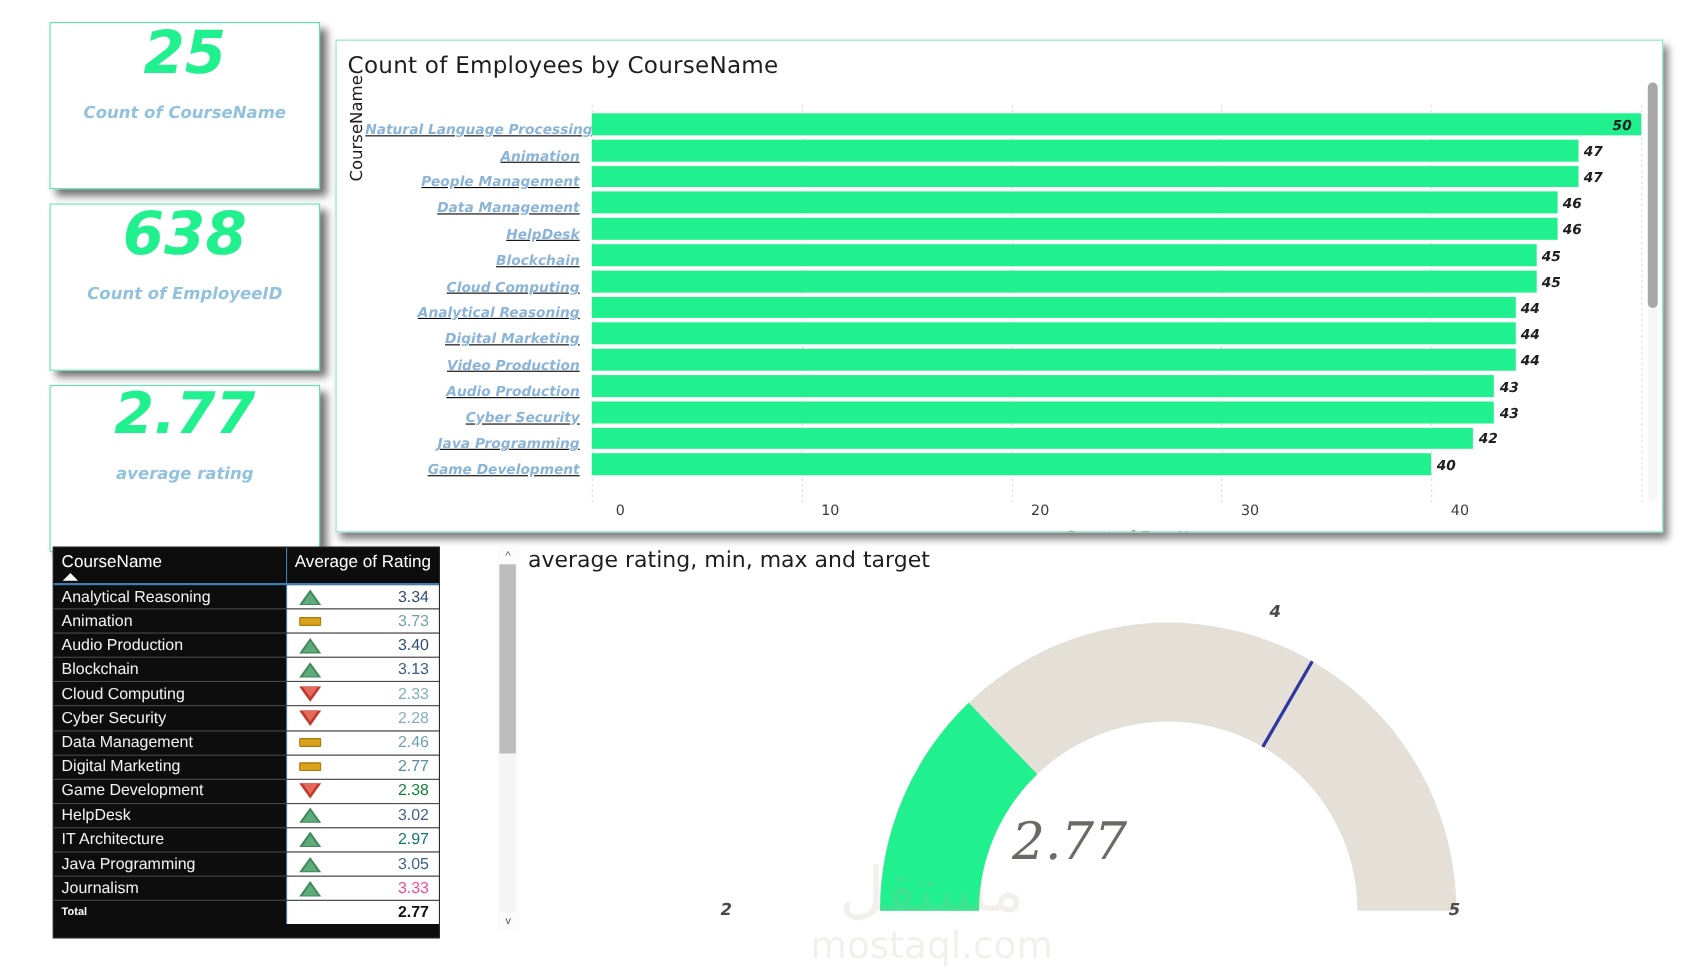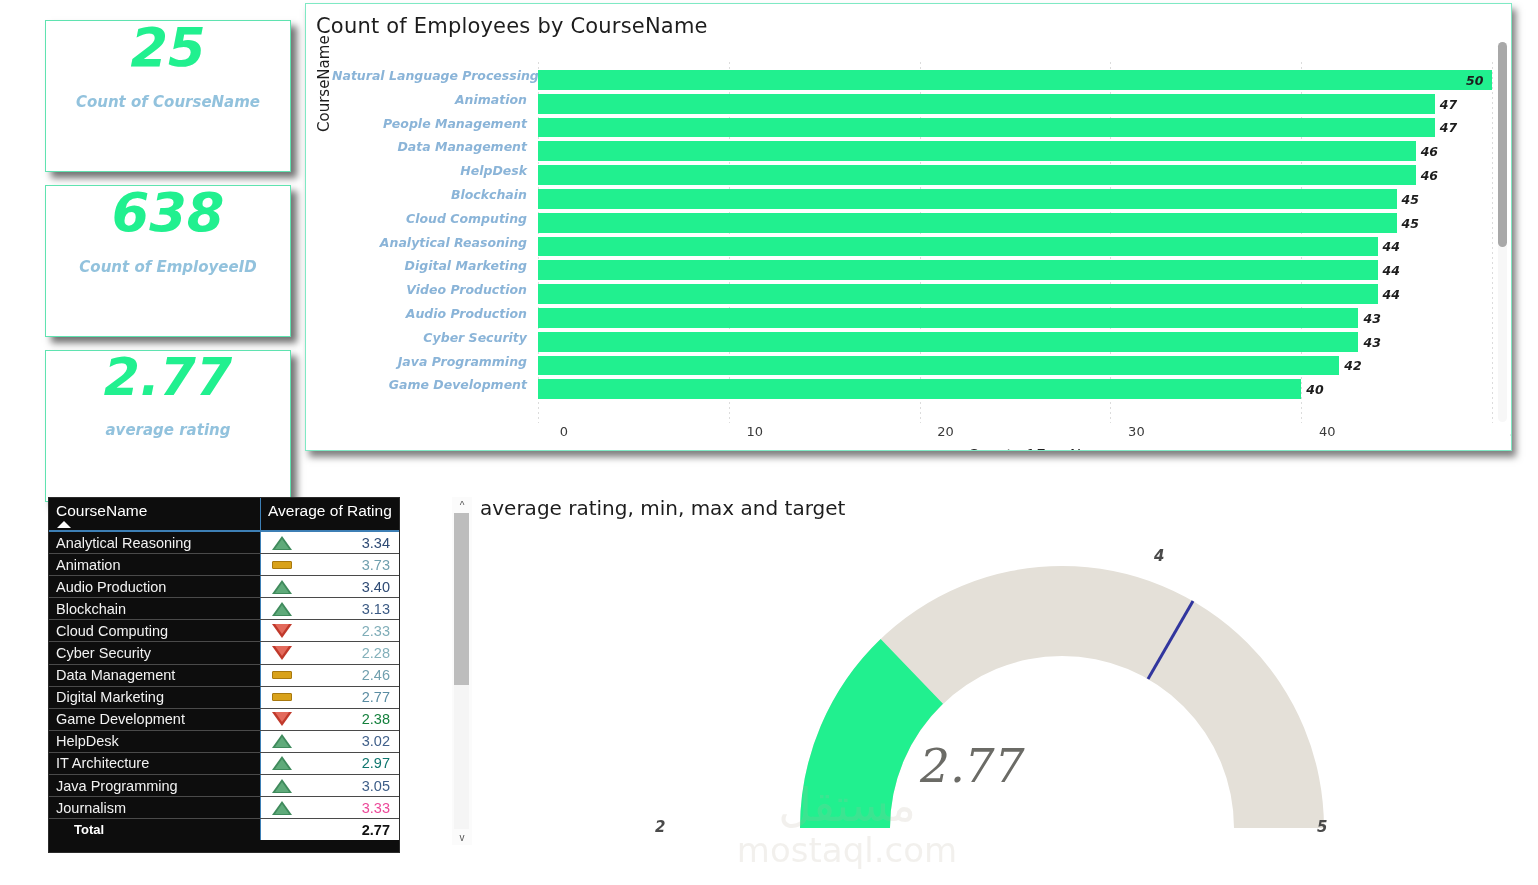--- a/index.html
+++ b/index.html
@@ -36,41 +36,41 @@
   .kpi-label {
     font-family: "DejaVu Sans", sans-serif;
     font-style: italic; font-weight: bold;
     font-size: 15px;
     color: #92c2dd;
     margin-top: 18px;
   }
 
   
   .barpanel {
-    position: absolute; left: 305px; top: 3px;
+    position: absolute; left: 305px; top: 36px;
     width: 1207px; height: 448px;
     background: #ffffff;
     border: 1.2px solid #7fe9c4;
     box-shadow: 4px 6px 7px rgba(0,0,0,0.5);
     overflow: hidden;
   }
   .bar-title {
     position: absolute; left: 10px; top: 10px;
     font-family: "DejaVu Sans", sans-serif;
     font-size: 21px; color: #1d1d1d; letter-spacing: .2px;
   }
   .plotwrap { position: absolute; left: 0; top: 58px; width: 1188px; height: 355px; }
   .ylabel-axis {
     position: absolute; left: 9px; top: 128px;
     transform: rotate(-90deg); transform-origin: left top;
     font-family: "DejaVu Sans", sans-serif;
     font-size: 15px; color: #1d1d1d; white-space: nowrap;
   }
   .rows { position: absolute; left: 26px; top: 6px; width: 1160px; }
-  .brow { display: flex; align-items: flex-start; height: 23.8px; }
+  .brow { display: flex; align-items: flex-end; height: 23.8px; text-decoration: underline; }
   .bcat {
     width: 206px; text-align: right; padding-right: 11px;
     font-family: "DejaVu Sans", sans-serif;
     font-style: italic; font-weight: bold; font-size: 12.5px;
     color: #8ab4d8; white-space: nowrap; overflow: hidden;
   }
   .btrack { flex: 1; position: relative; height: 100%; }
   .bfill {
     position: absolute; left: 0; top: 2px; bottom: 2px;
     background: #21f08f;
@@ -156,22 +156,22 @@
     border-left: 7px solid transparent; border-right: 7px solid transparent;
     border-top: 10px solid #e36a5c;
   }
   .ico-flat {
     width: 20px; height: 8px; margin: 4px auto 0;
     background: #d9a21b; border: 1px solid #a8790f; border-radius: 1px;
   }
   .td-num { font-size: 14.5px; font-variant-numeric: tabular-nums; }
   .trow-total { display: flex; height: 21px; align-items: center; background: #0d0d0d; }
   .td-total-name {
-    width: 212px; color: #ffffff; font-size: 13px; font-weight: bold;
-    padding-left: 25px; border-right: 1px solid #3d7fb5; height: 100%;
+    width: 212px; color: #ffffff; font-size: 10px; font-weight: bold;
+    padding-left: 7px; border-right: 1px solid #3d7fb5; height: 100%;
     display: flex; align-items: center;
   }
   .td-total-val {
     flex: 1; background: #ffffff; height: 100%; display: flex;
     align-items: center; justify-content: flex-end; padding-right: 9px;
     font-size: 14.5px; font-weight: bold; color: #111;
   }
 
   
   .tscroll {
@@ -204,21 +204,21 @@
   .gauge-value {
     position: absolute; left: 448px; top: 248px;
     font-family: "DejaVu Serif", serif; font-style: italic;
     font-size: 47px; color: #6b6b66;
   }
   .watermark {
     position: absolute; left: 175px; top: 292px;
     width: 400px; opacity: 0.18; pointer-events: none;
   }
   .wm-ar {
-    font-family: "DejaVu Sans", sans-serif; font-size: 46px;
+    font-family: "DejaVu Sans", sans-serif; font-size: 56px;
     color: #b9b29f; text-align: center; letter-spacing: 1px; line-height: 1;
   }
   .wm-en {
     font-family: "DejaVu Sans", sans-serif; font-size: 34px;
     color: #b9b29f; text-align: center; margin-top: 2px;
   }
 </style>
 </head>
 <body>
 

